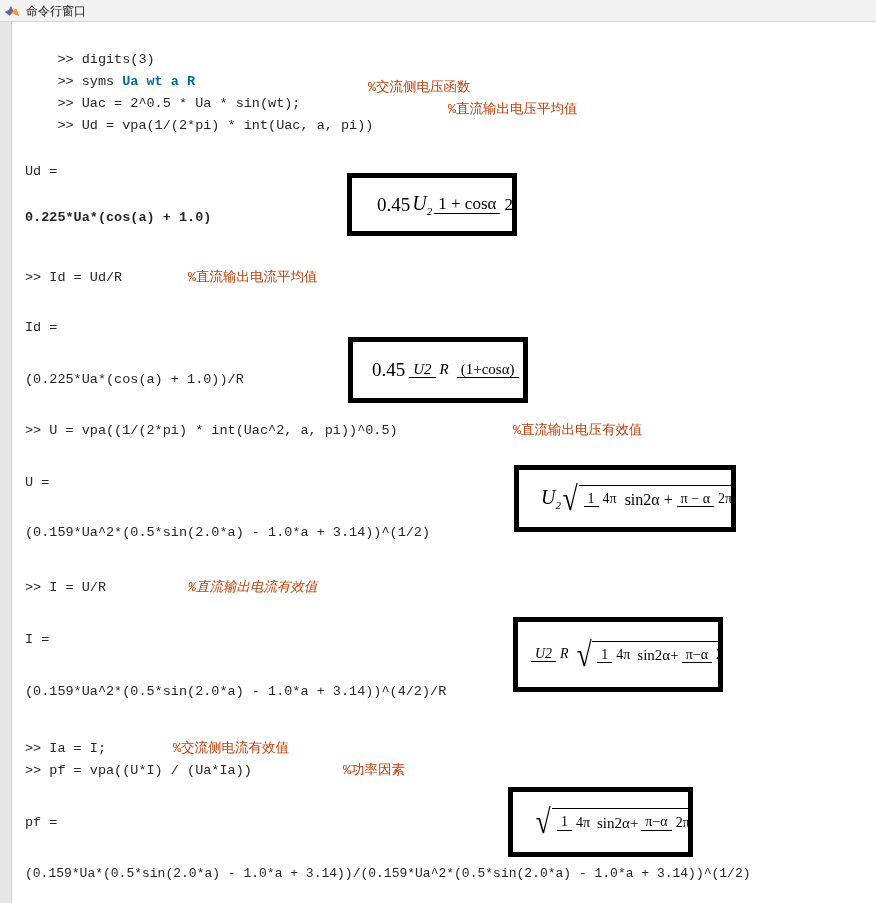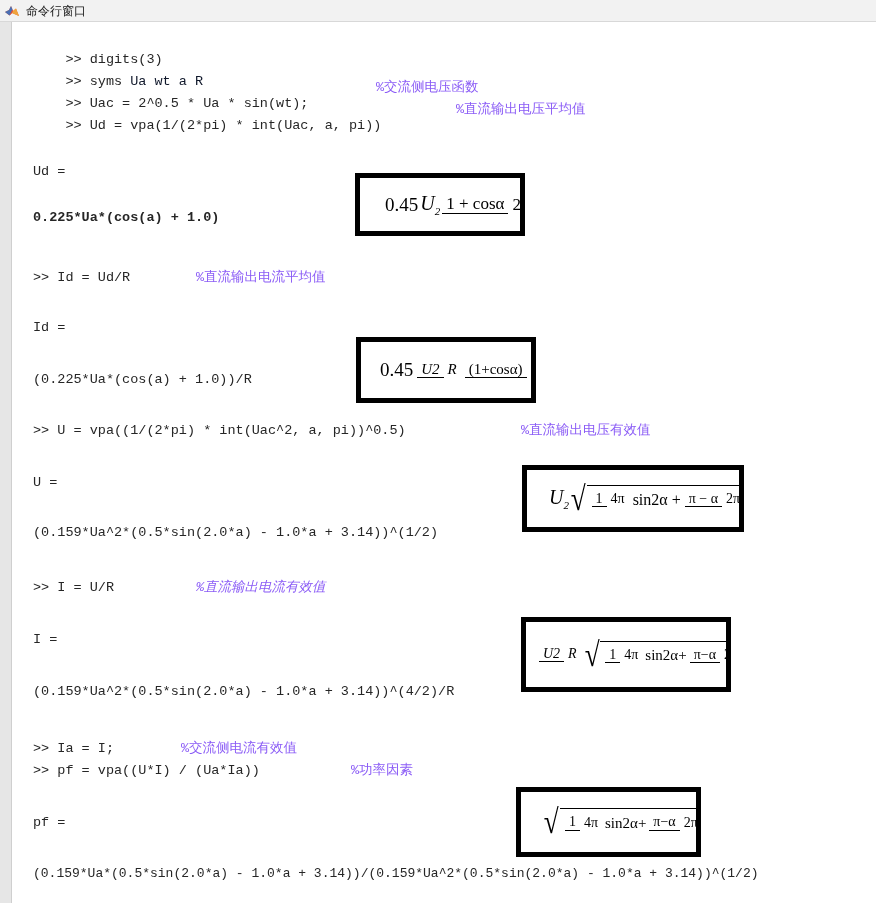--- a/index.html
+++ b/index.html
@@ -35,35 +35,34 @@
     position:absolute;left:0;top:22px;width:12px;height:881px;
     background:#e6e6e6;
     border-right:1px solid #cfcfcf;
     box-sizing:border-box;
   }
   #console{
     position:absolute;left:13px;top:22px;
     width:773px;height:881px;
     background:#ffffff;
     overflow:hidden;
-    margin-left:8px;
   }
 
   
   .line{
     position:absolute;
     white-space:pre;
     font-family:"Liberation Mono","DejaVu Sans Mono",monospace;
     font-size:13.5px;
     line-height:16px;
     color:#262626;
     letter-spacing:0px;
   }
-  .sym{color:#0f172a;}
-  .comment{color:#8b5cf6;}
+  .sym{color:#0369a1;font-weight:bold;}
+  .comment{color:#c2410c;}
   .smaller{font-size:13px;}
 
   
   .fbox{
     position:absolute;
     background:#ffffff;
     border:5px solid #000000;
     box-sizing:border-box;
     display:flex;align-items:center;justify-content:center;
     font-family:"Liberation Serif","DejaVu Serif",serif;

